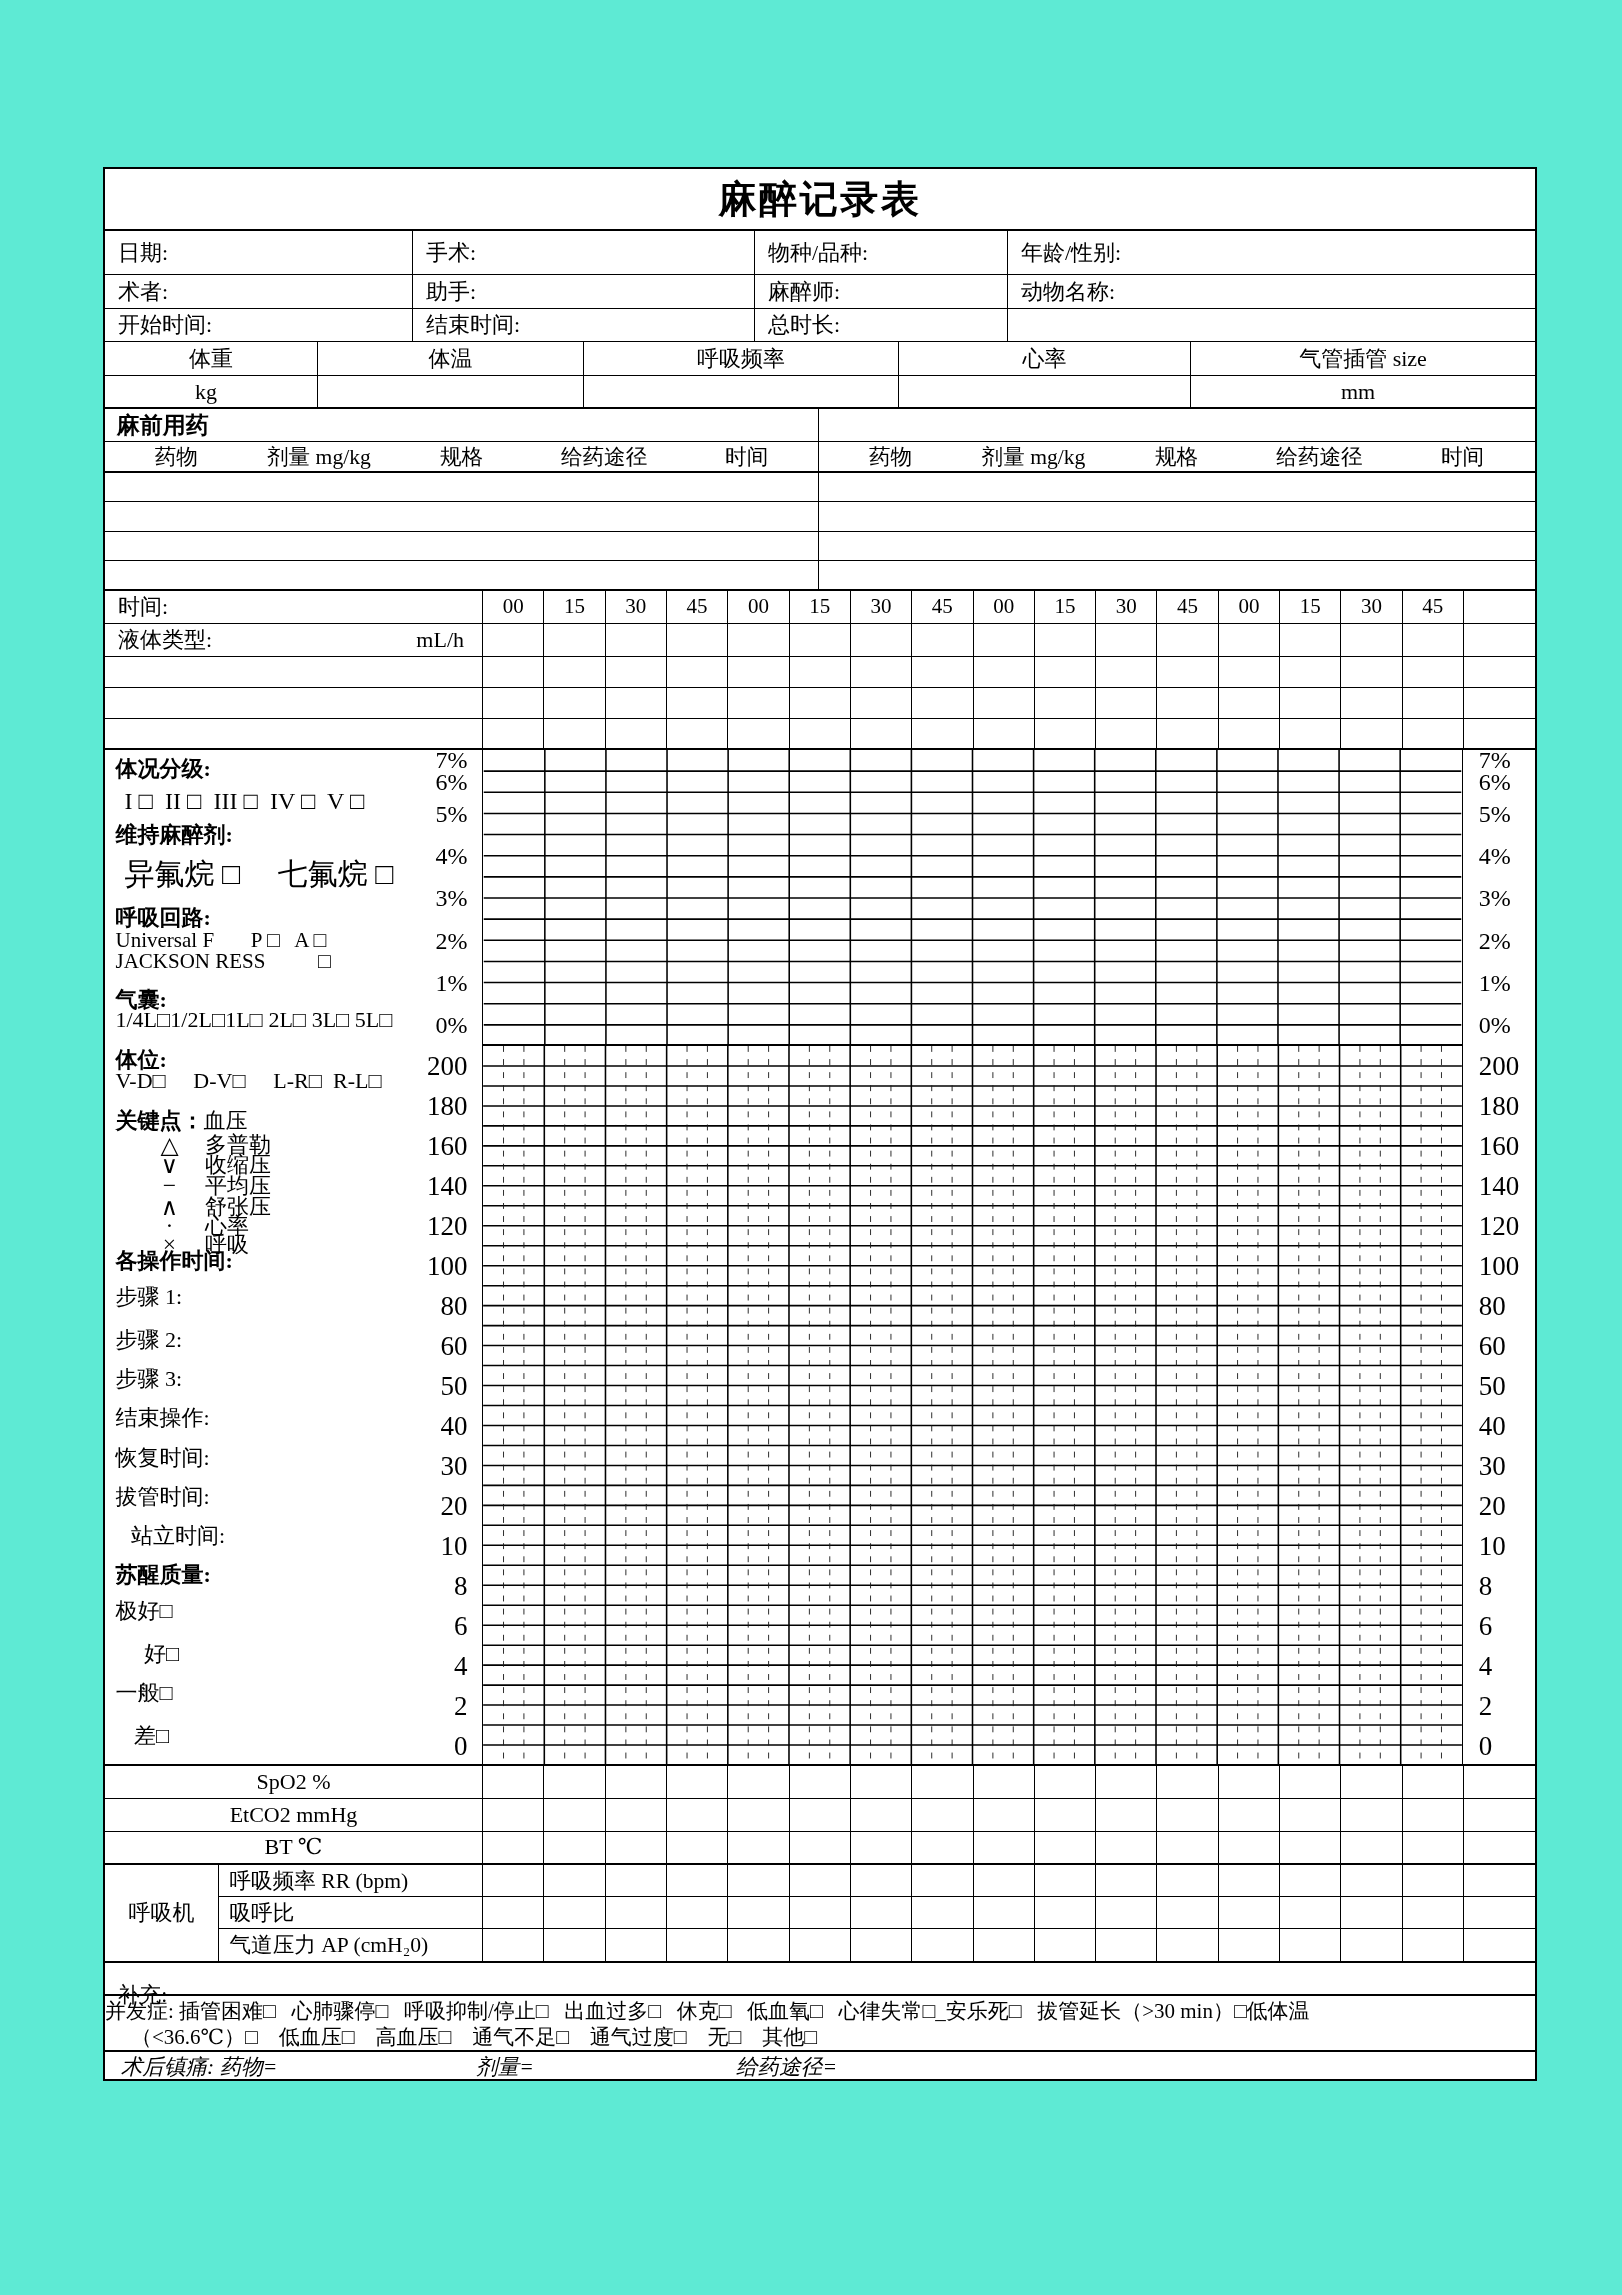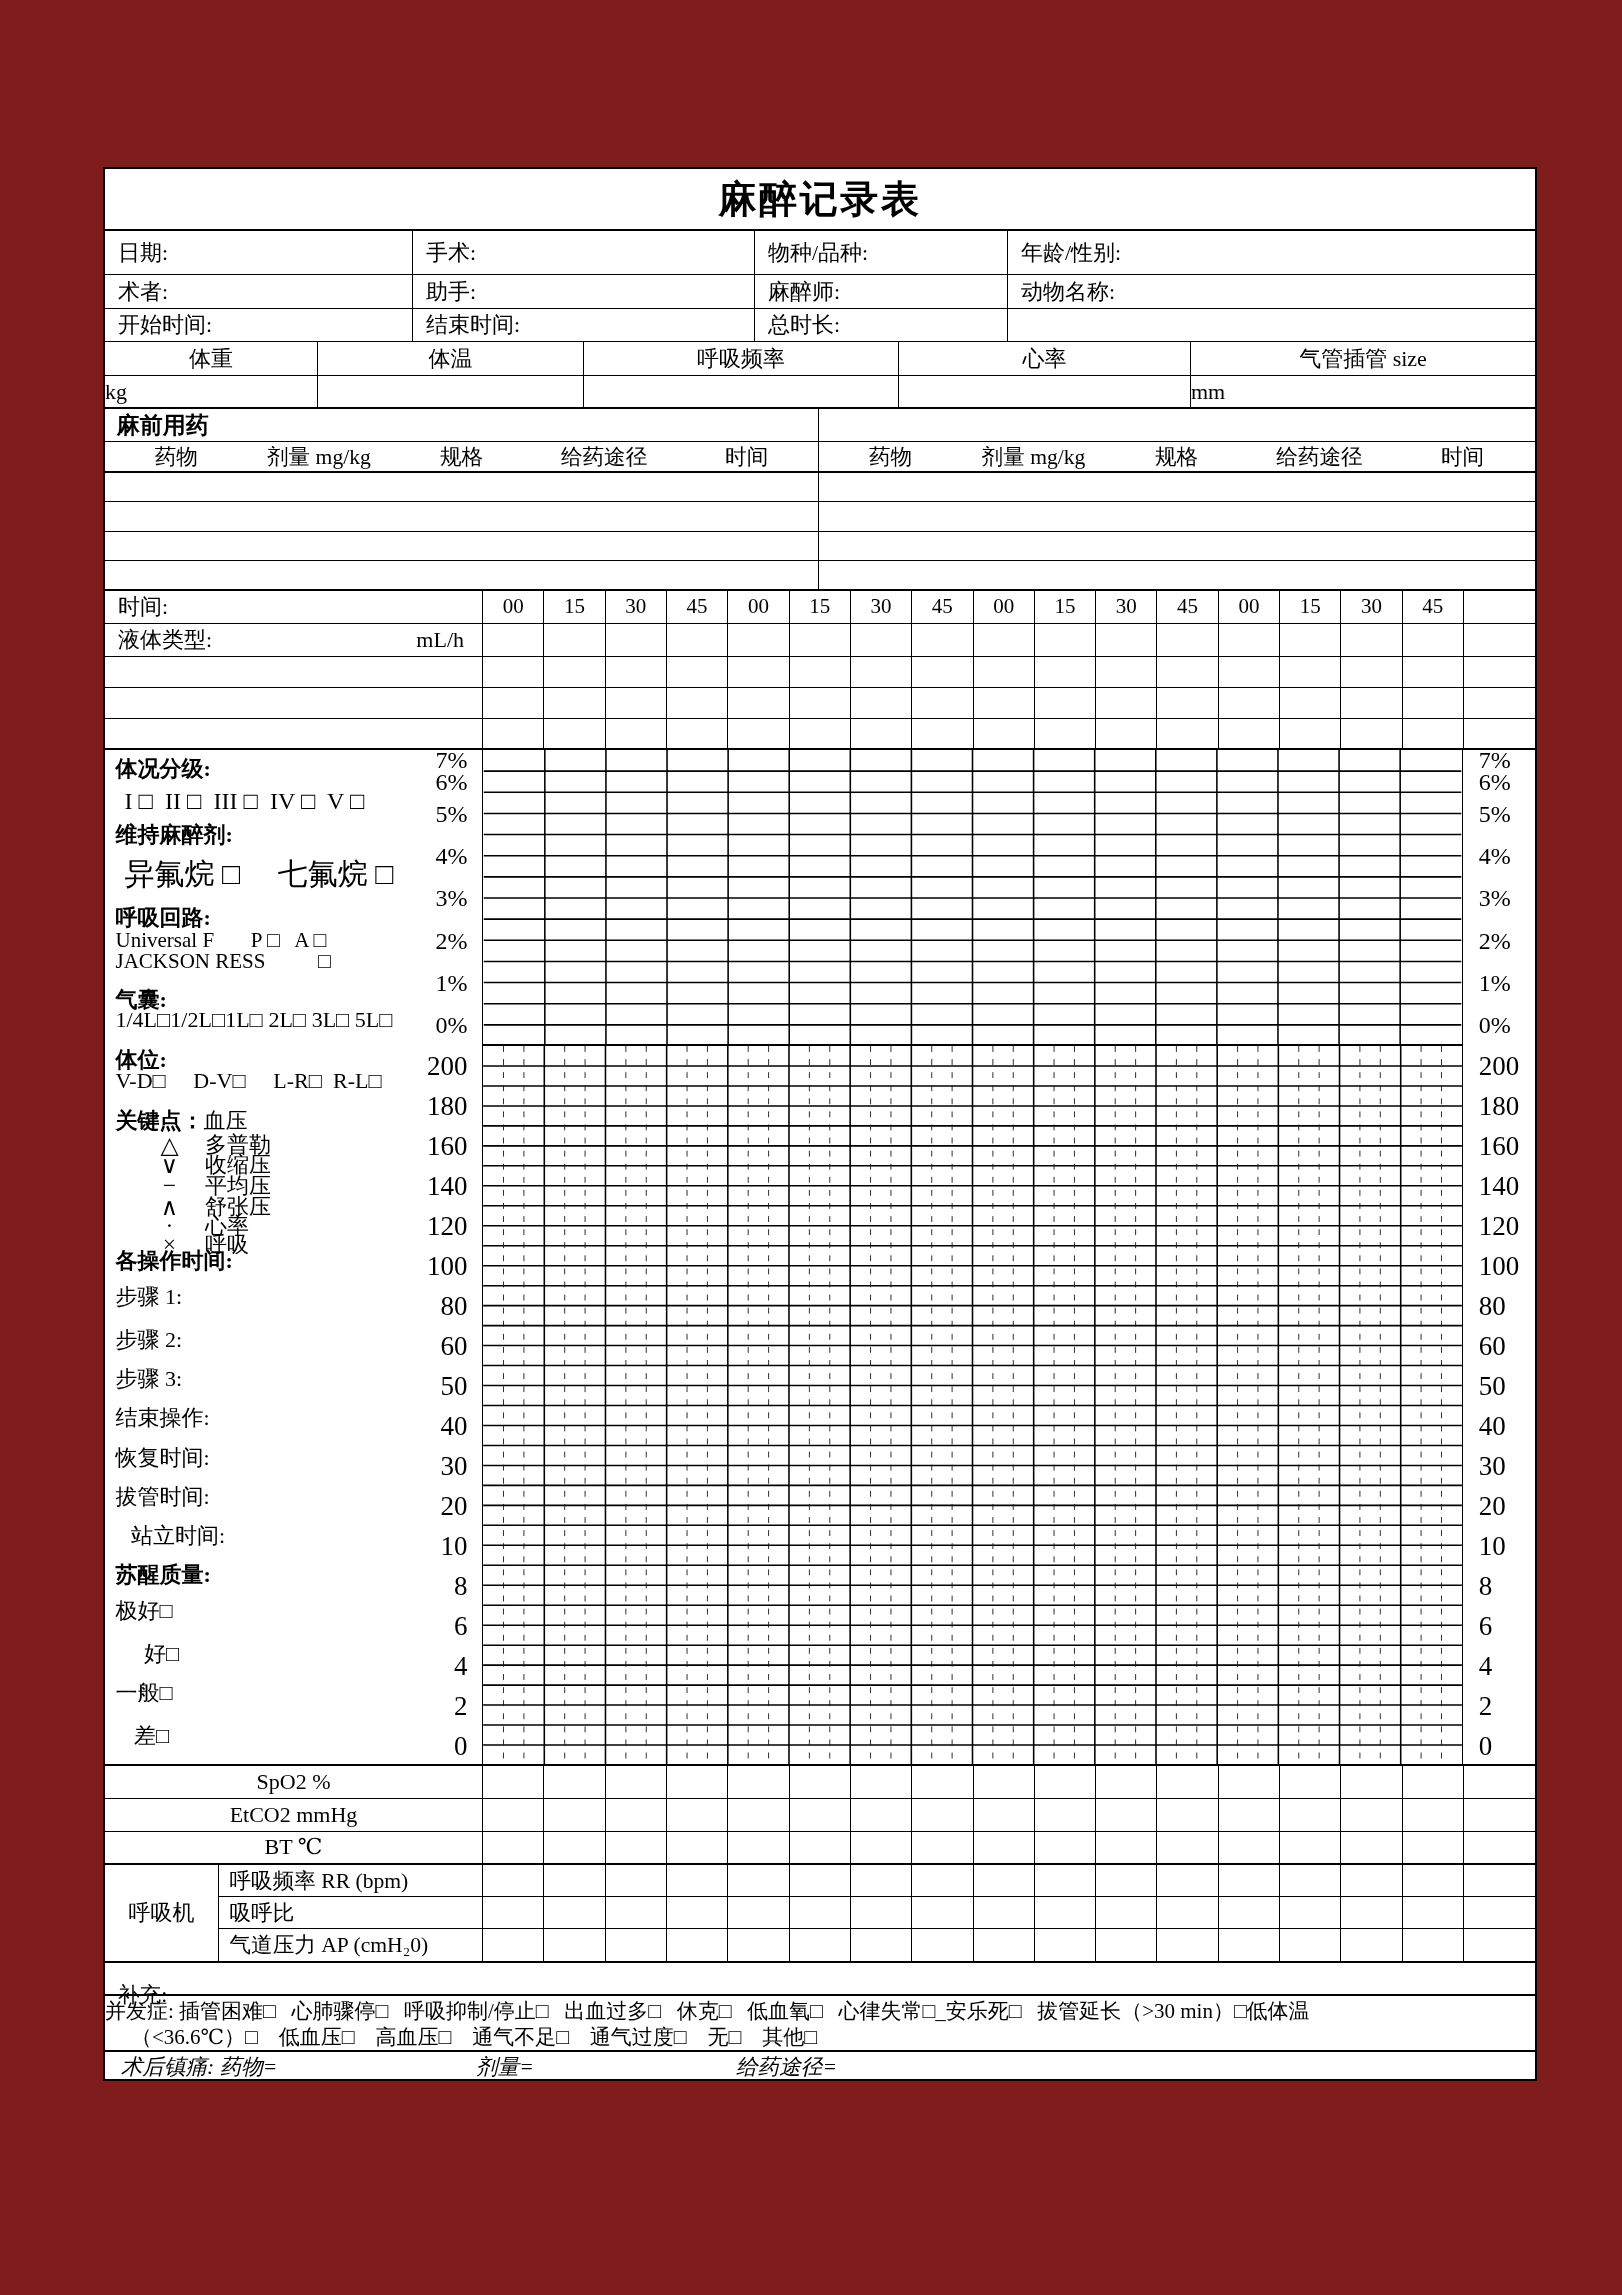--- a/index.html
+++ b/index.html
@@ -1,25 +1,25 @@
 <!DOCTYPE html>
 <html style="font-size:10.5px"><head>
 <meta charset="utf-8">
 <style>
   html,body{margin:0;padding:0;background:#888;}
-  .page{position:relative;width:1623px;height:2295px;background:#7f1d1d;font-family:"Liberation Serif","DejaVu Serif",serif;color:#000;}
+  .page{position:relative;width:1623px;height:2295px;background:#5eead4;font-family:"Liberation Serif","DejaVu Serif",serif;color:#000;}
   .form{position:absolute;left:103px;top:167px;width:1434px;height:1914px;border:2.6px solid #000;background:#fff;box-sizing:border-box;}
   .row{display:flex;border-bottom:1.3px solid #000;box-sizing:border-box;position:relative;}
   .row:last-child{border-bottom:none;font-style:italic;}
   .bb3{border-bottom:2px solid #000 !important;}
   .cell{box-sizing:border-box;border-right:1.3px solid #000;display:flex;align-items:center;font-size:22px;}
   .cell:last-child{border-right:none;}
   .pl{padding-left:13px;}
   .ctr{justify-content:center;}
-  .rgt{justify-content:flex-start;padding-right:10px;}
+  .rgt{justify-content:center;padding-right:10px;}
   .rt{height:62px;align-items:center;justify-content:center;border-bottom:2px solid #000;}
   .title{font-size:38px;font-weight:bold;letter-spacing:2.6px;}
   .ri1{height:44px;} .ri2{height:34px;} .ri3{height:33px;}
   .rvh{height:34px;} .rvu{height:33px;}
   .rdh{height:33px;} .rdc{height:31px;} .rdr{height:29.4px;}
   .rtime{height:33px;} .rfluid{height:33px;} .re{height:31px;}
   .rm{height:33px;}
   .w470{width:308px;} .w522{width:342px;} .w386{width:253px;} .w806{width:527px;flex:1;}
   .w326{width:213px;} .w406{width:266px;} .w482{width:315px;} .w447{width:292px;} .w523{width:342px;flex:1;}
   .half{width:714px;box-sizing:border-box;border-right:1.3px solid #000;display:flex;align-items:center;}

